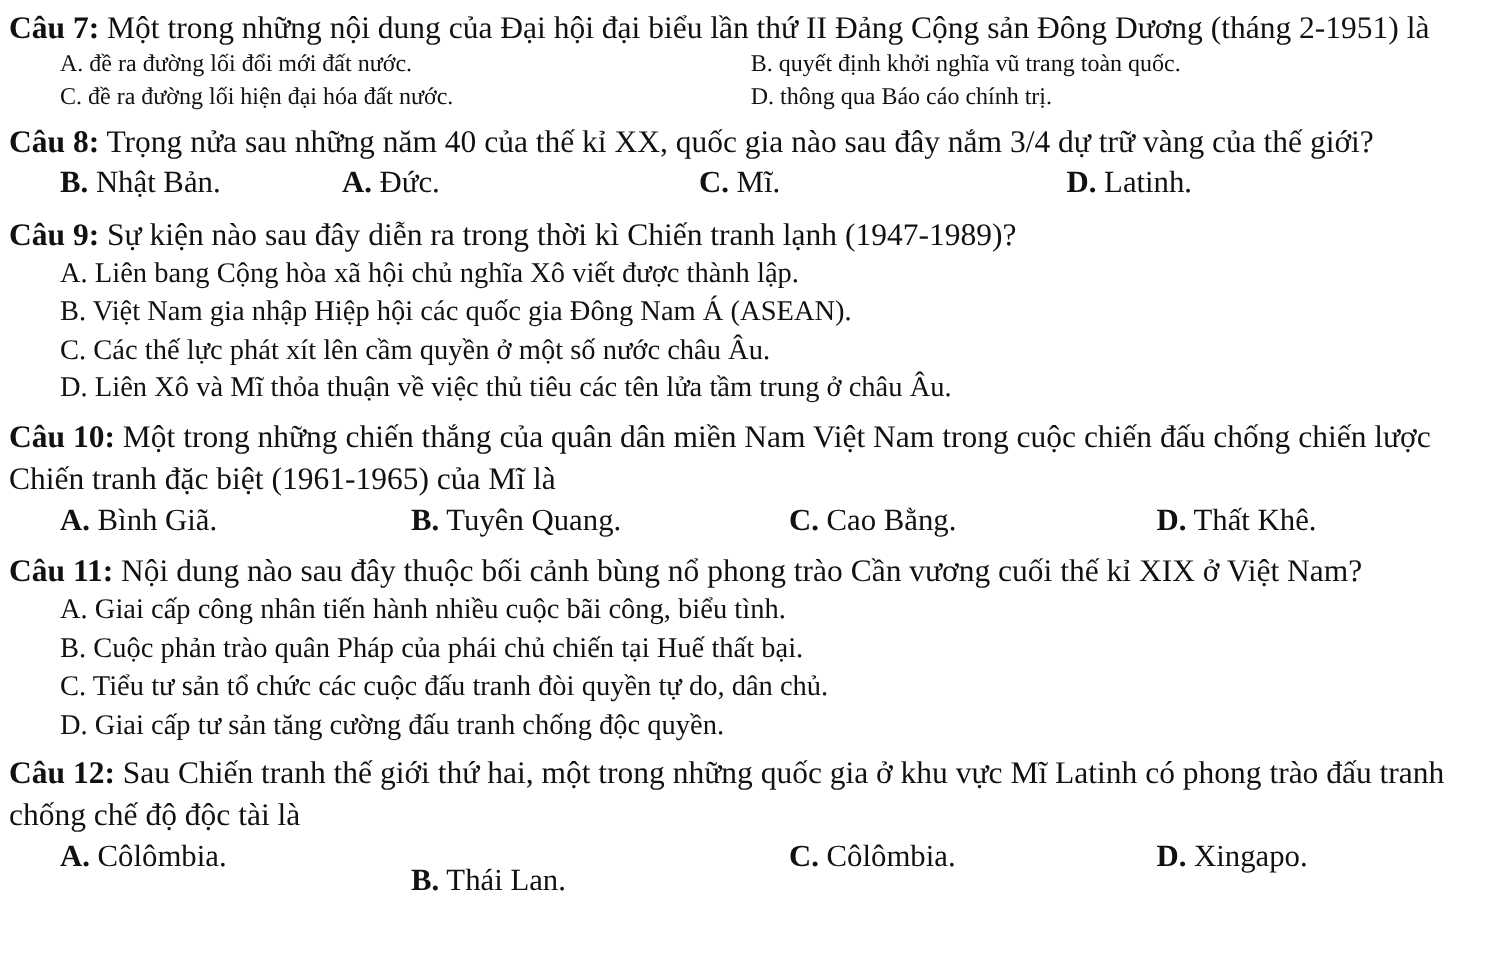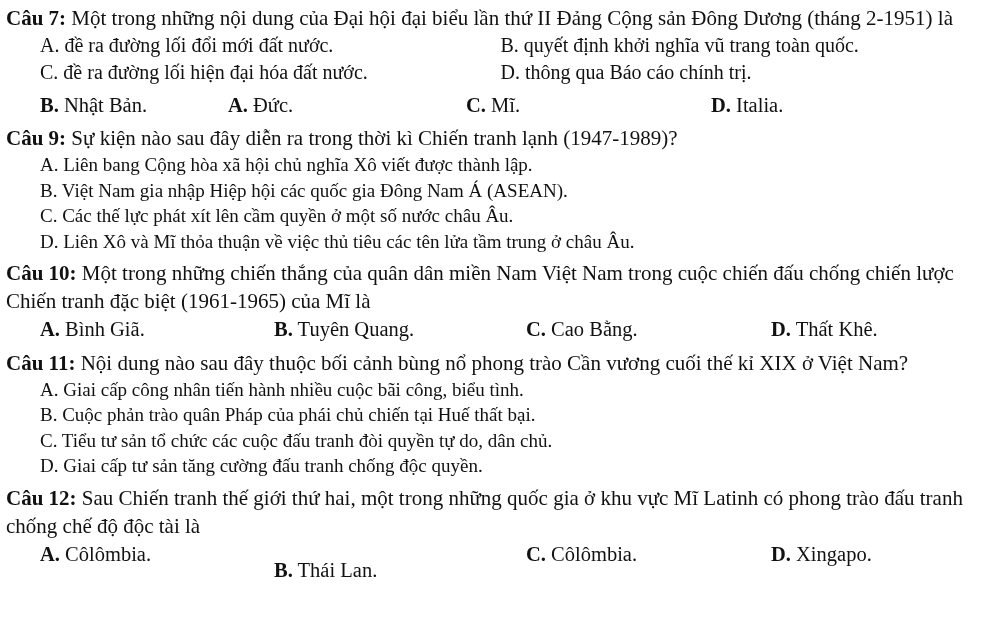--- a/index.html
+++ b/index.html
@@ -47,21 +47,21 @@
     flex: 0 0 auto;
     white-space: nowrap;
   }
   .opt .lbl {
     font-weight: bold;
   }
   
   .opts-2col {
     display: flex;
     width: 100%;
-    font-size: 20px;
+    font-size: 16px;
     line-height: 1.34;
   }
   .opts-2col .col {
     box-sizing: border-box;
   }
   .opts-2col .col.left { width: 50%; padding-left: 34px; }
   .opts-2col .col.right { width: 50%; }
   .opts-2col .row { white-space: nowrap; }
 
   
@@ -107,25 +107,26 @@
       <div class="col right">
         <div class="row"><span class="lbl">B.</span> <span>quyết định khởi nghĩa vũ trang toàn quốc.</span></div>
         <div class="row"><span class="lbl">D.</span> <span>thông qua Báo cáo chính trị.</span></div>
       </div>
     </div>
   </div>
 
   <div class="sp-2"></div>
 
   <div class="question">
+    <p class="stem"><span class="qnum">Câu 8:</span> <span>Trọng nửa sau những năm 40 của thế kỉ XX, quốc gia nào sau đây nắm 3/4 dự trữ vàng của thế giới?</span></p>
     <div class="opts-row q8row">
       <div class="opt"><span class="lbl">B.</span> <span>Nhật Bản.</span></div>
       <div class="opt"><span class="lbl">A.</span> <span>Đức.</span></div>
       <div class="opt"><span class="lbl">C.</span> <span>Mĩ.</span></div>
-      <div class="opt"><span class="lbl">D.</span> <span>Italia.</span></div>
+      <div class="opt"><span class="lbl">D.</span> <span>Latinh.</span></div>
     </div>
   </div>
 
   <div class="sp-2"></div>
 
   <div class="question">
     <p class="stem"><span class="qnum">Câu 9:</span> <span>Sự kiện nào sau đây diễn ra trong thời kì Chiến tranh lạnh (1947-1989)?</span></p>
     <div class="opts-stack">
       <div class="row"><span class="lbl">A.</span> <span>Liên bang Cộng hòa xã hội chủ nghĩa Xô viết được thành lập.</span></div>
       <div class="row"><span class="lbl">B.</span> <span>Việt Nam gia nhập Hiệp hội các quốc gia Đông Nam Á (ASEAN).</span></div>

